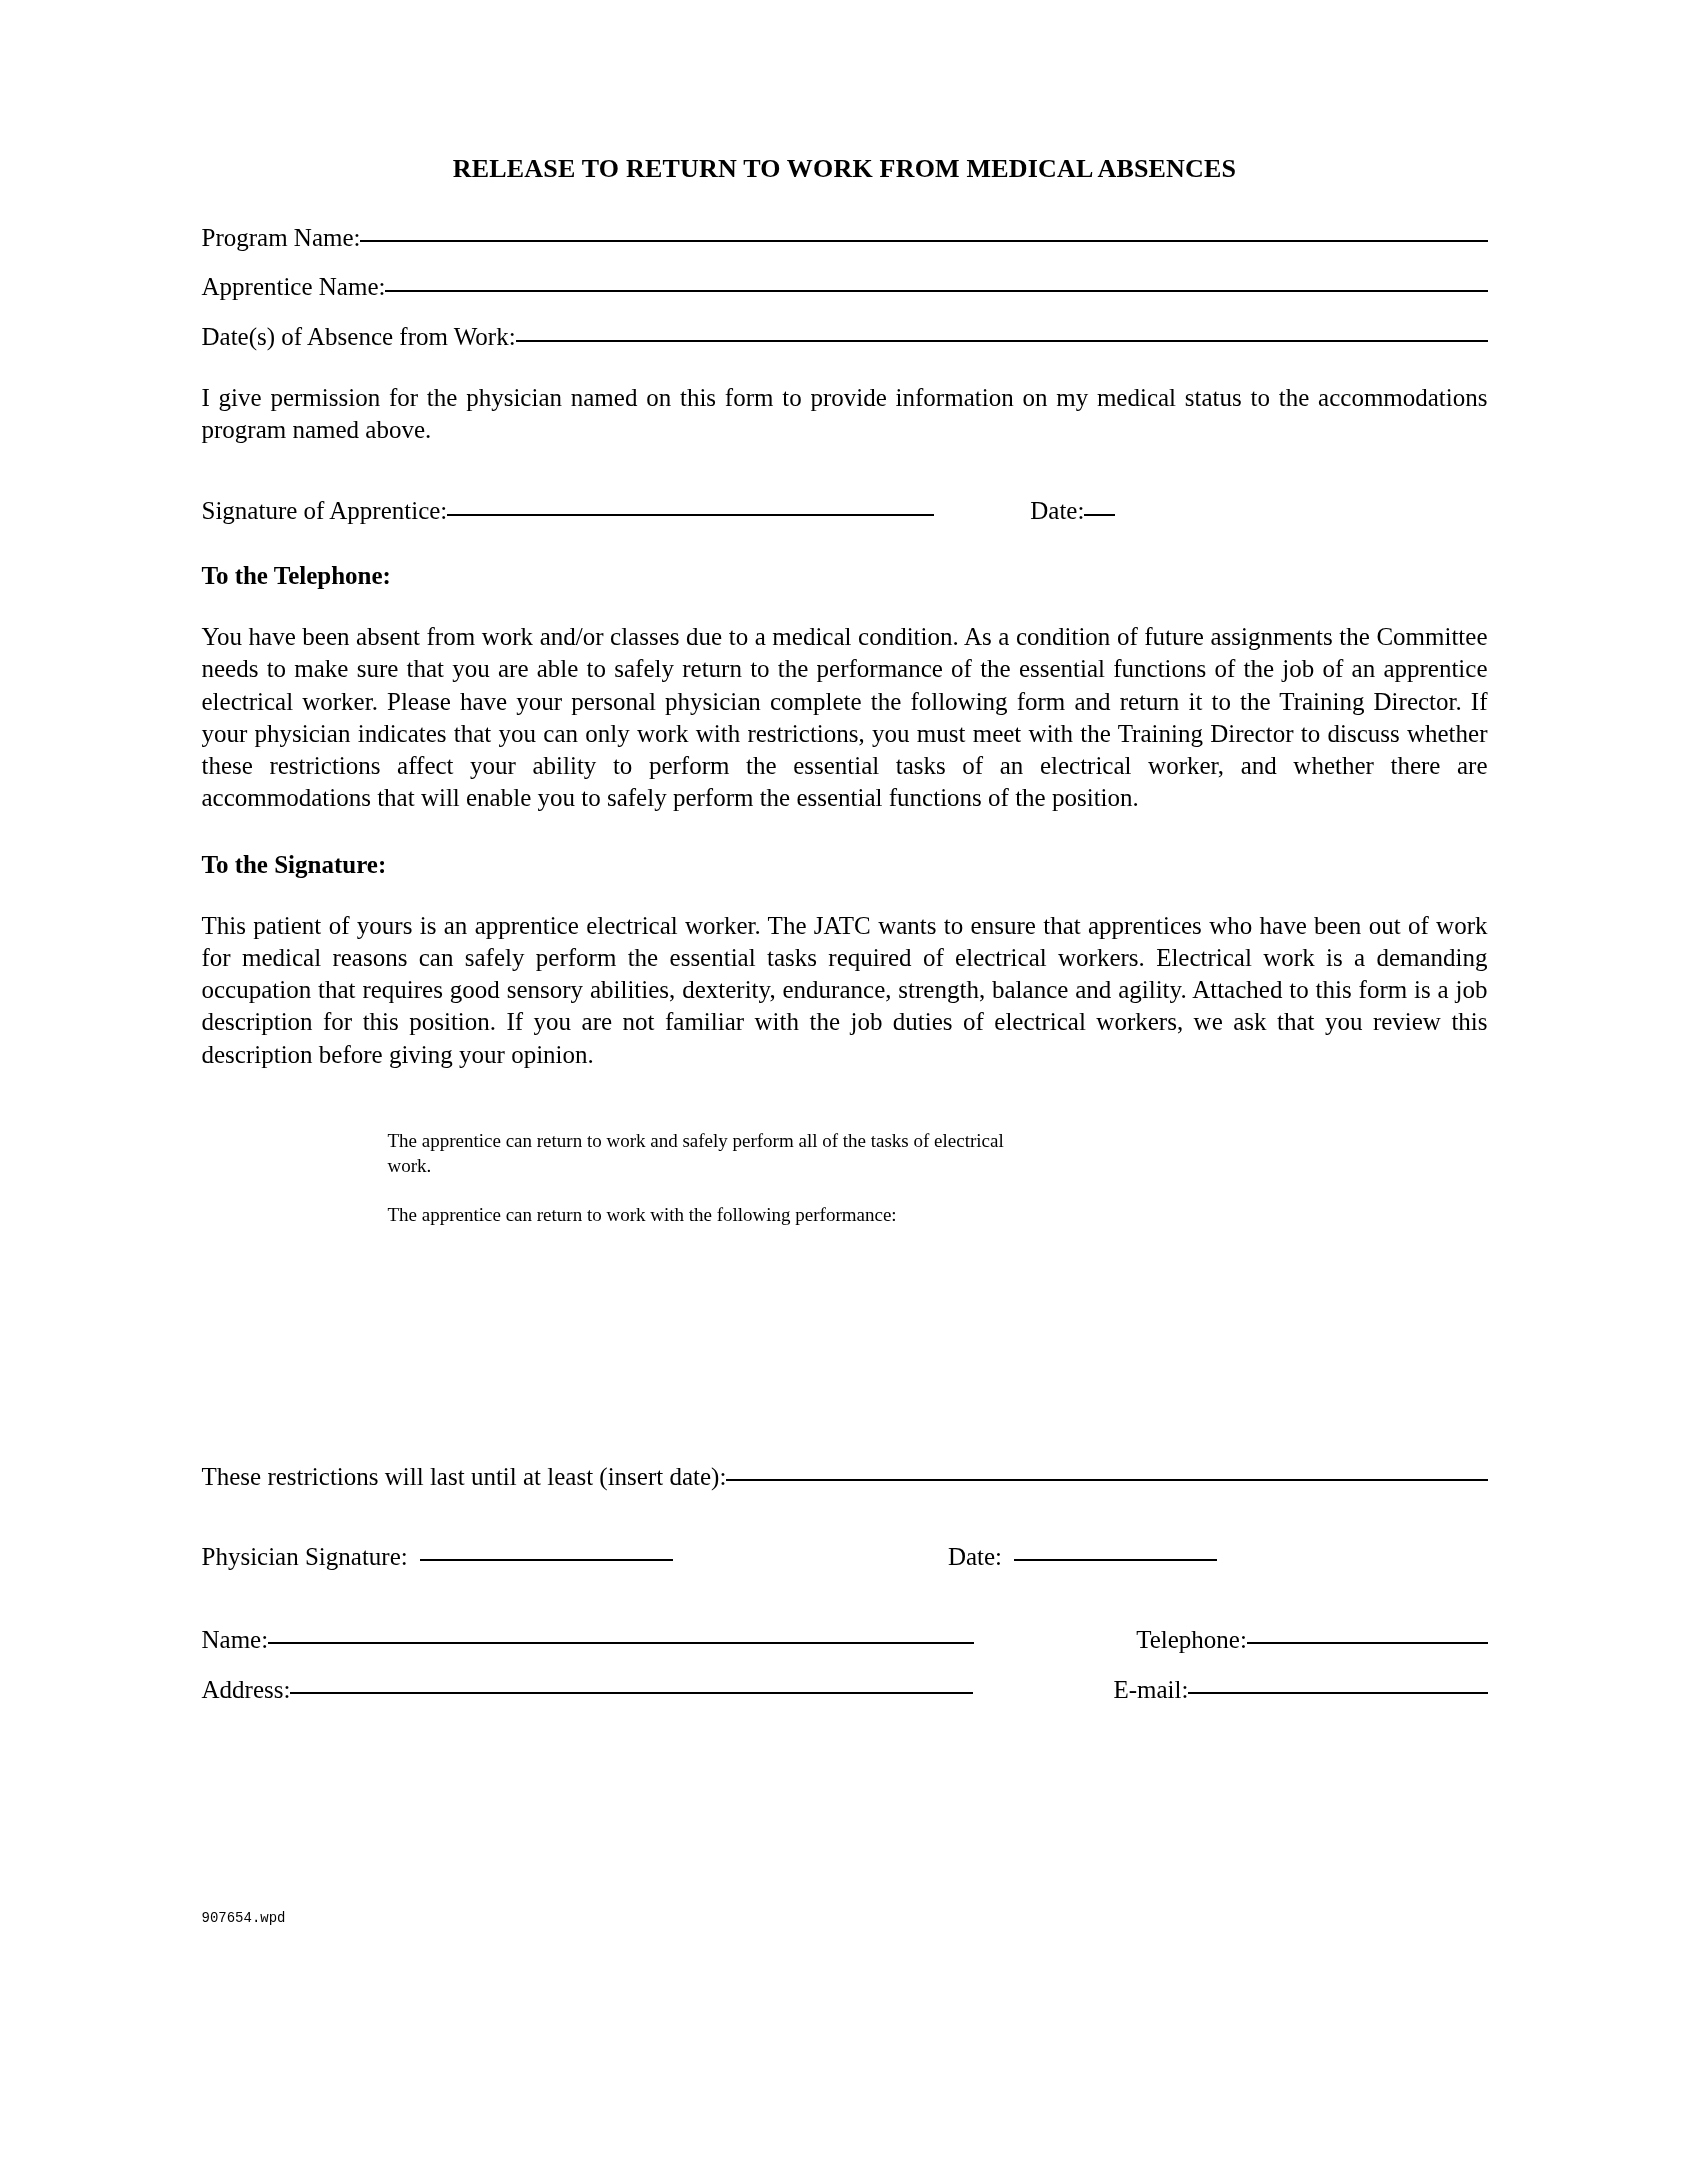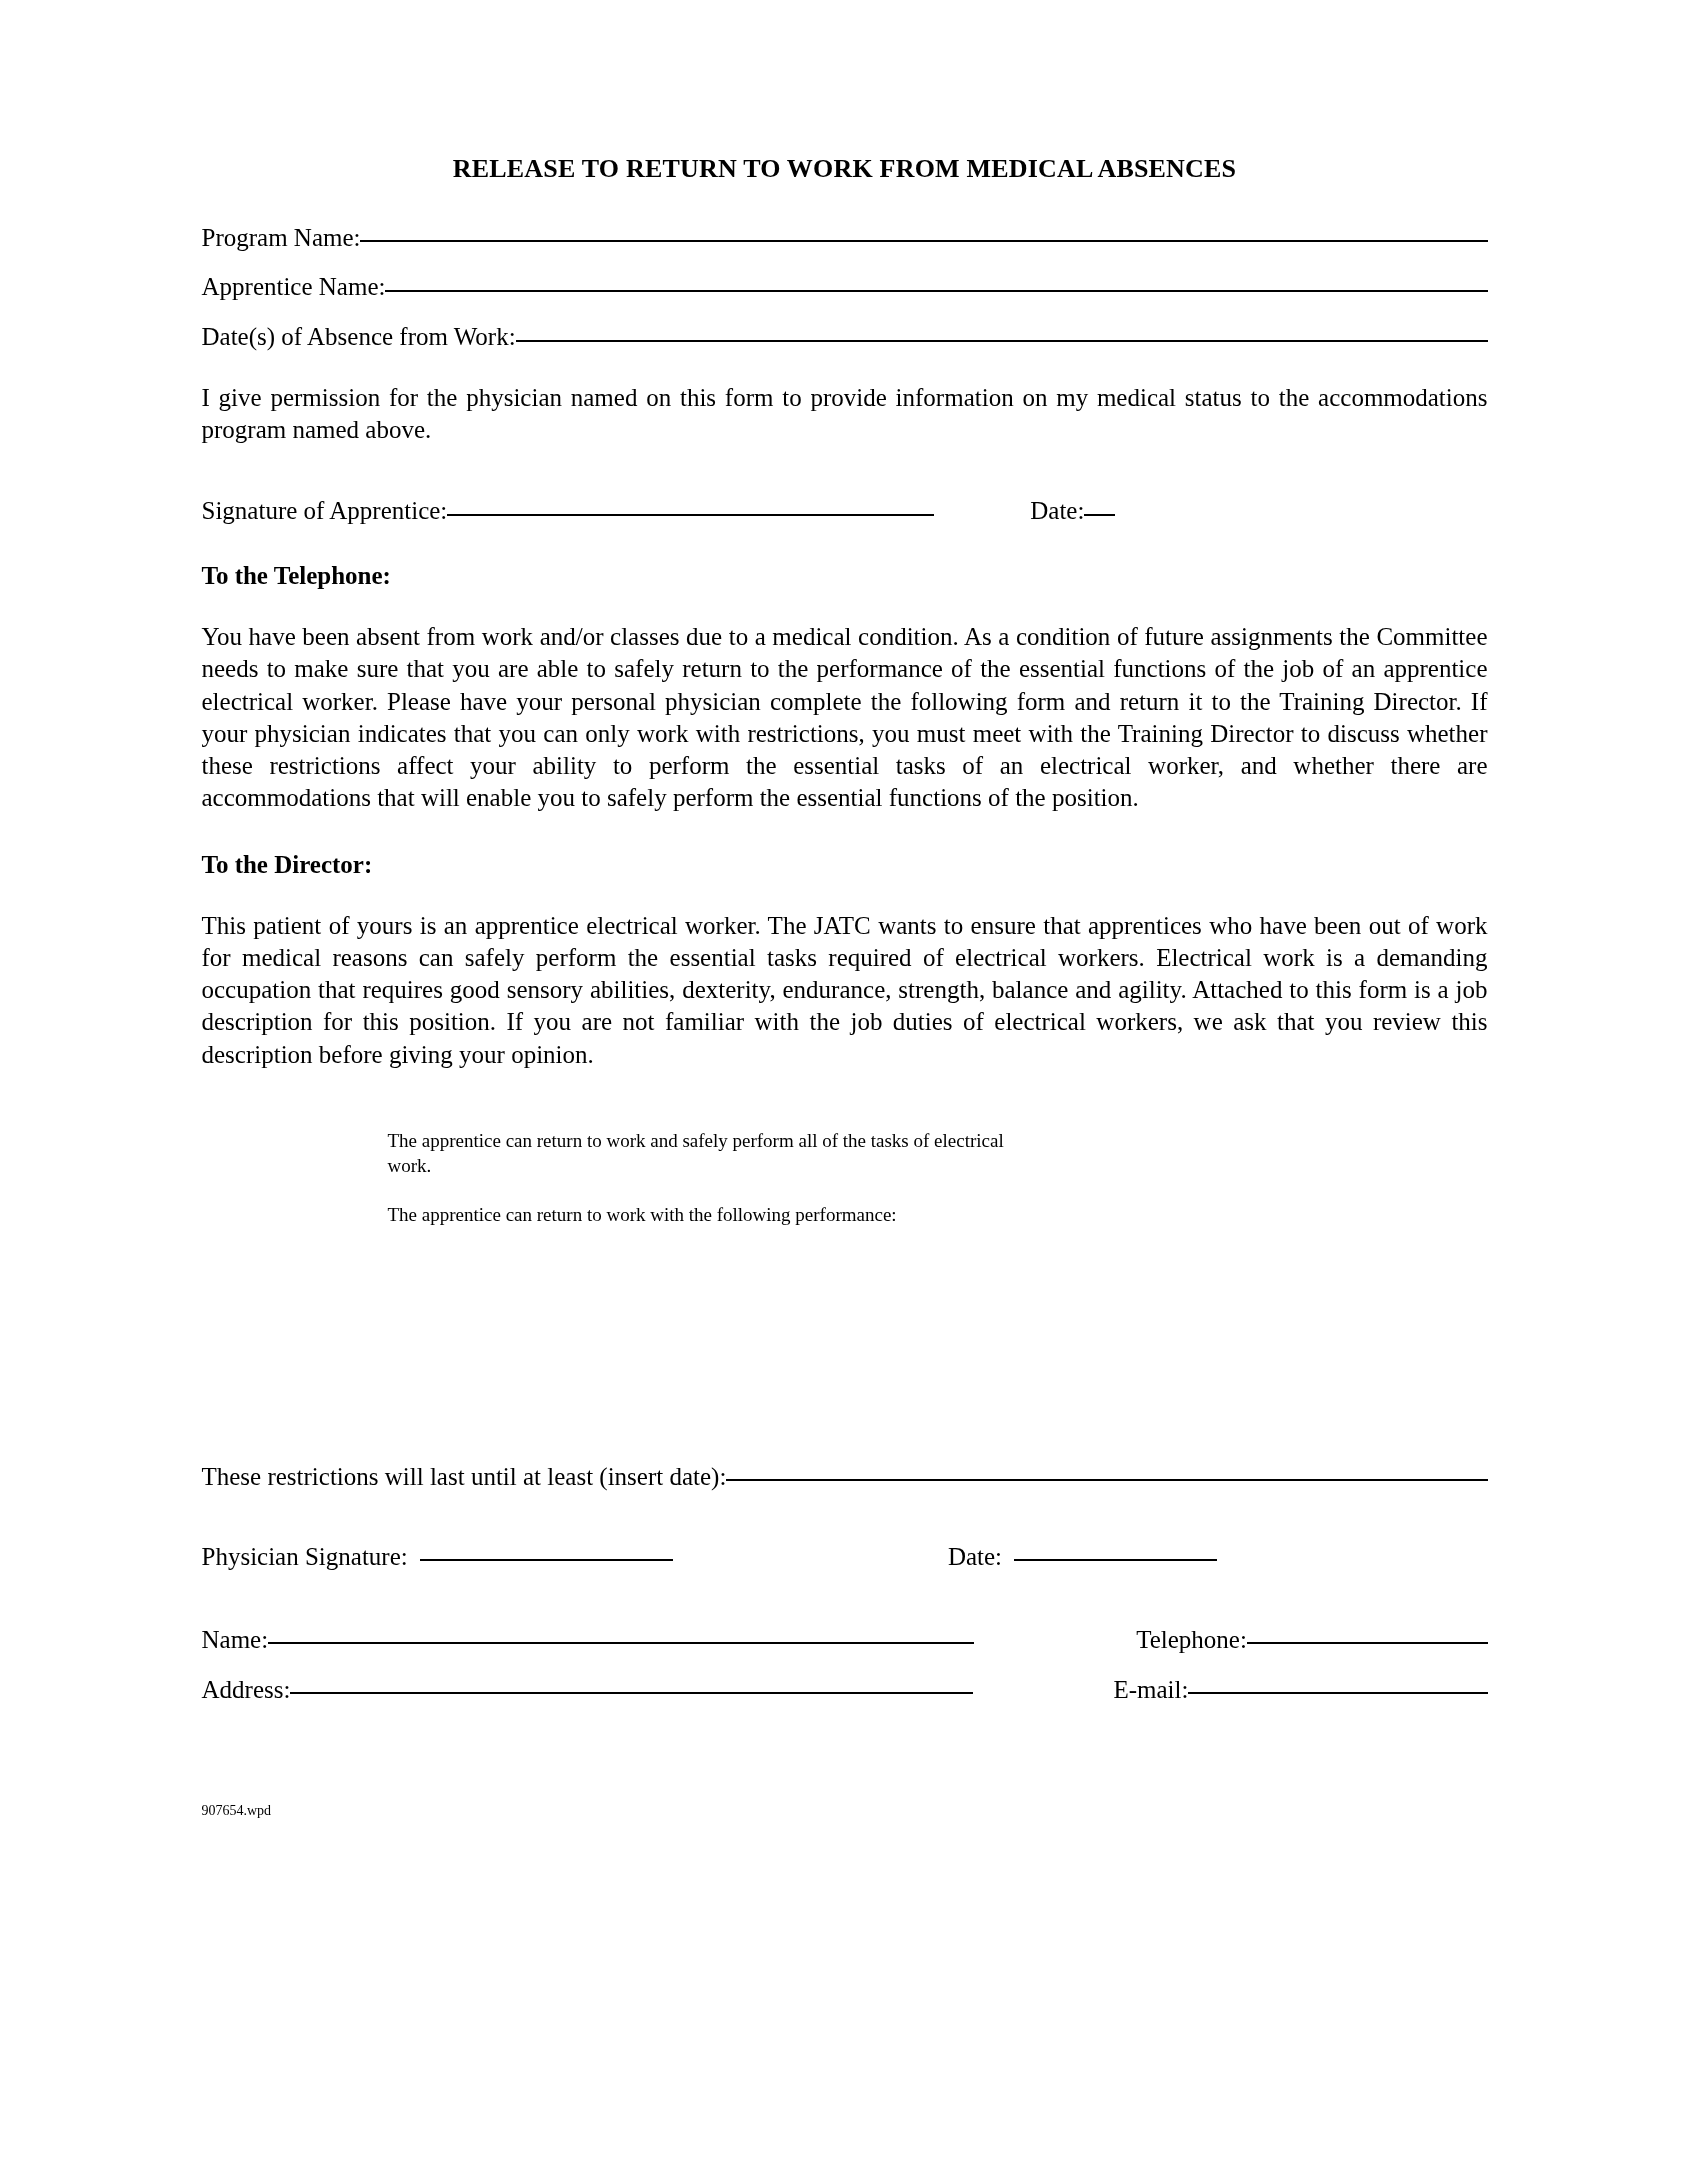--- a/index.html
+++ b/index.html
@@ -75,23 +75,24 @@
     margin-left: 186px;
     font-size: 19px;
     line-height: 1.30;
     width: 664px;
   }
 
   
   .footer-code {
     position: absolute;
     left: 162px;
-    top: 1804px;
+    top: 1911px;
     font-size: 14px;
     line-height: 1;
+    font-family: Liberation Mono, monospace;
   }
   .sp-20 { height: 17.5px; }
   .sp-24 { height: 21px; }
   .sp-28 { height: 24.5px; }
   .sp-34 { height: 30px; }
   .sp-40 { height: 35px; }
   .sp-46 { height: 40px; }
   .sp-58 { height: 51px; }
   .sp-66 { height: 58px; }
   .sp-250 { height: 218px; }
@@ -143,21 +144,21 @@
     <div class="sp-40"></div>
 
     <div class="section-head">To the Telephone:</div>
 
     <div class="sp-34"></div>
 
     <p class="para">You have been absent from work and/or classes due to a medical condition. As a condition of future assignments the Committee needs to make sure that you are able to safely return to the performance of the essential functions of the job of an apprentice electrical worker. Please have your personal physician complete the following form and return it to the Training Director. If your physician indicates that you can only work with restrictions, you must meet with the Training Director to discuss whether these restrictions affect your ability to perform the essential tasks of an electrical worker, and whether there are accommodations that will enable you to safely perform the essential functions of the position.</p>
 
     <div class="sp-40"></div>
 
-    <div class="section-head">To the Director:</div>
+    <div class="section-head">To the Signature:</div>
 
     <div class="sp-34"></div>
 
     <p class="para">This patient of yours is an apprentice electrical worker. The JATC wants to ensure that apprentices who have been out of work for medical reasons can safely perform the essential tasks required of electrical workers. Electrical work is a demanding occupation that requires good sensory abilities, dexterity, endurance, strength, balance and agility. Attached to this form is a job description for this position. If you are not familiar with the job duties of electrical workers, we ask that you review this description before giving your opinion.</p>
 
     <div class="sp-66"></div>
 
     <div class="option-block">
       <span>The apprentice can return to work and safely perform all of the tasks of electrical work.</span>
     </div>

